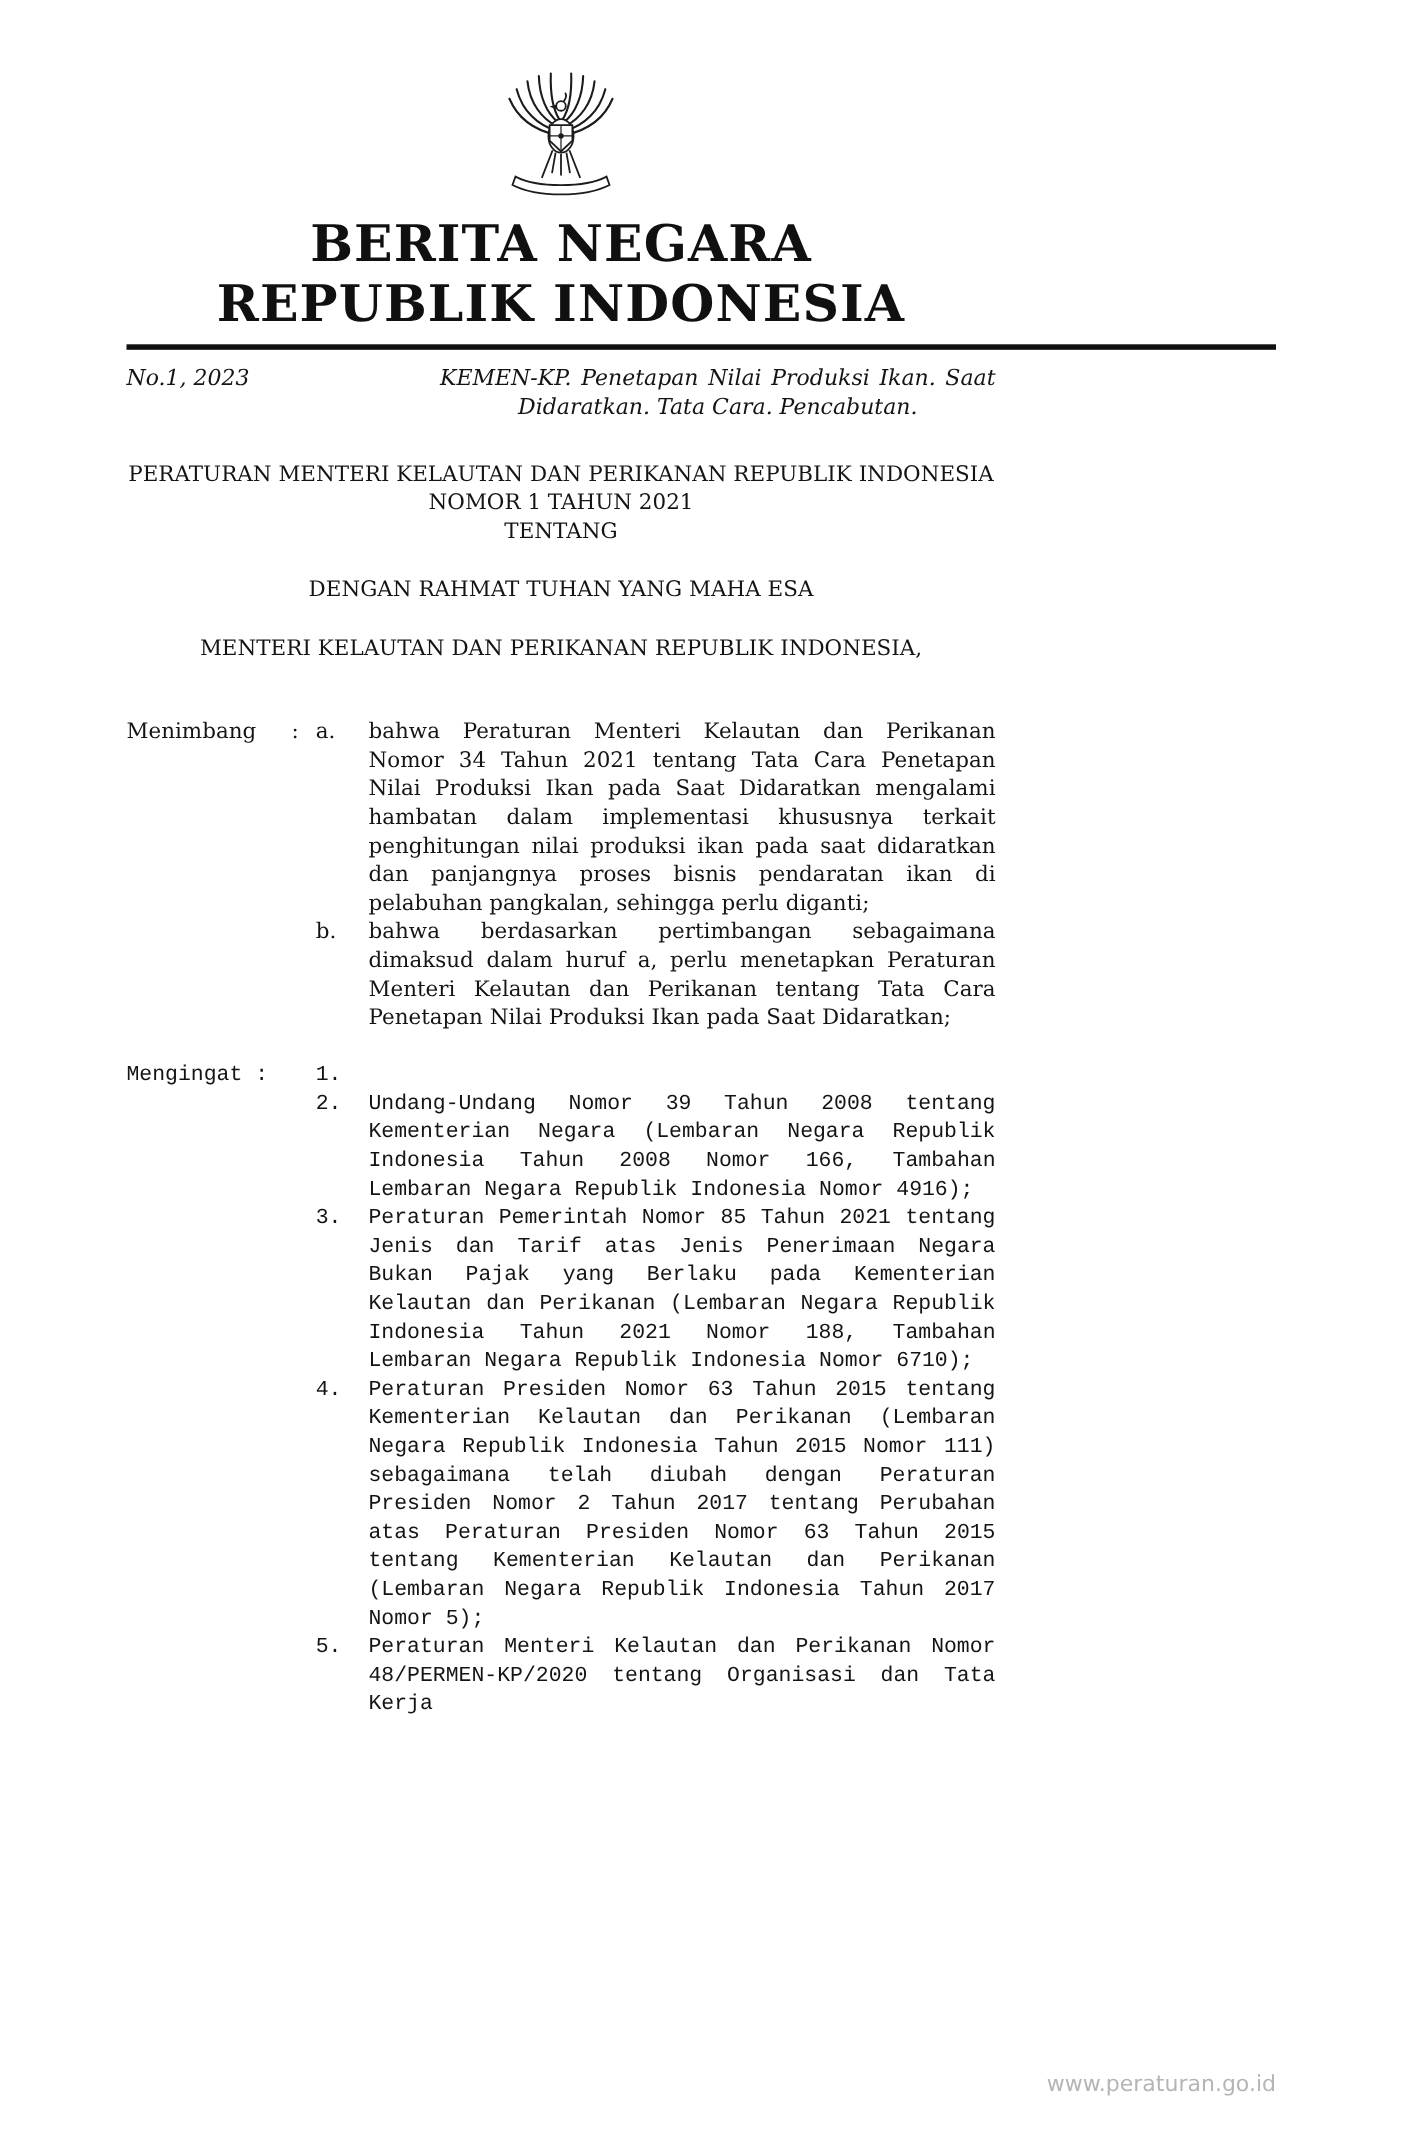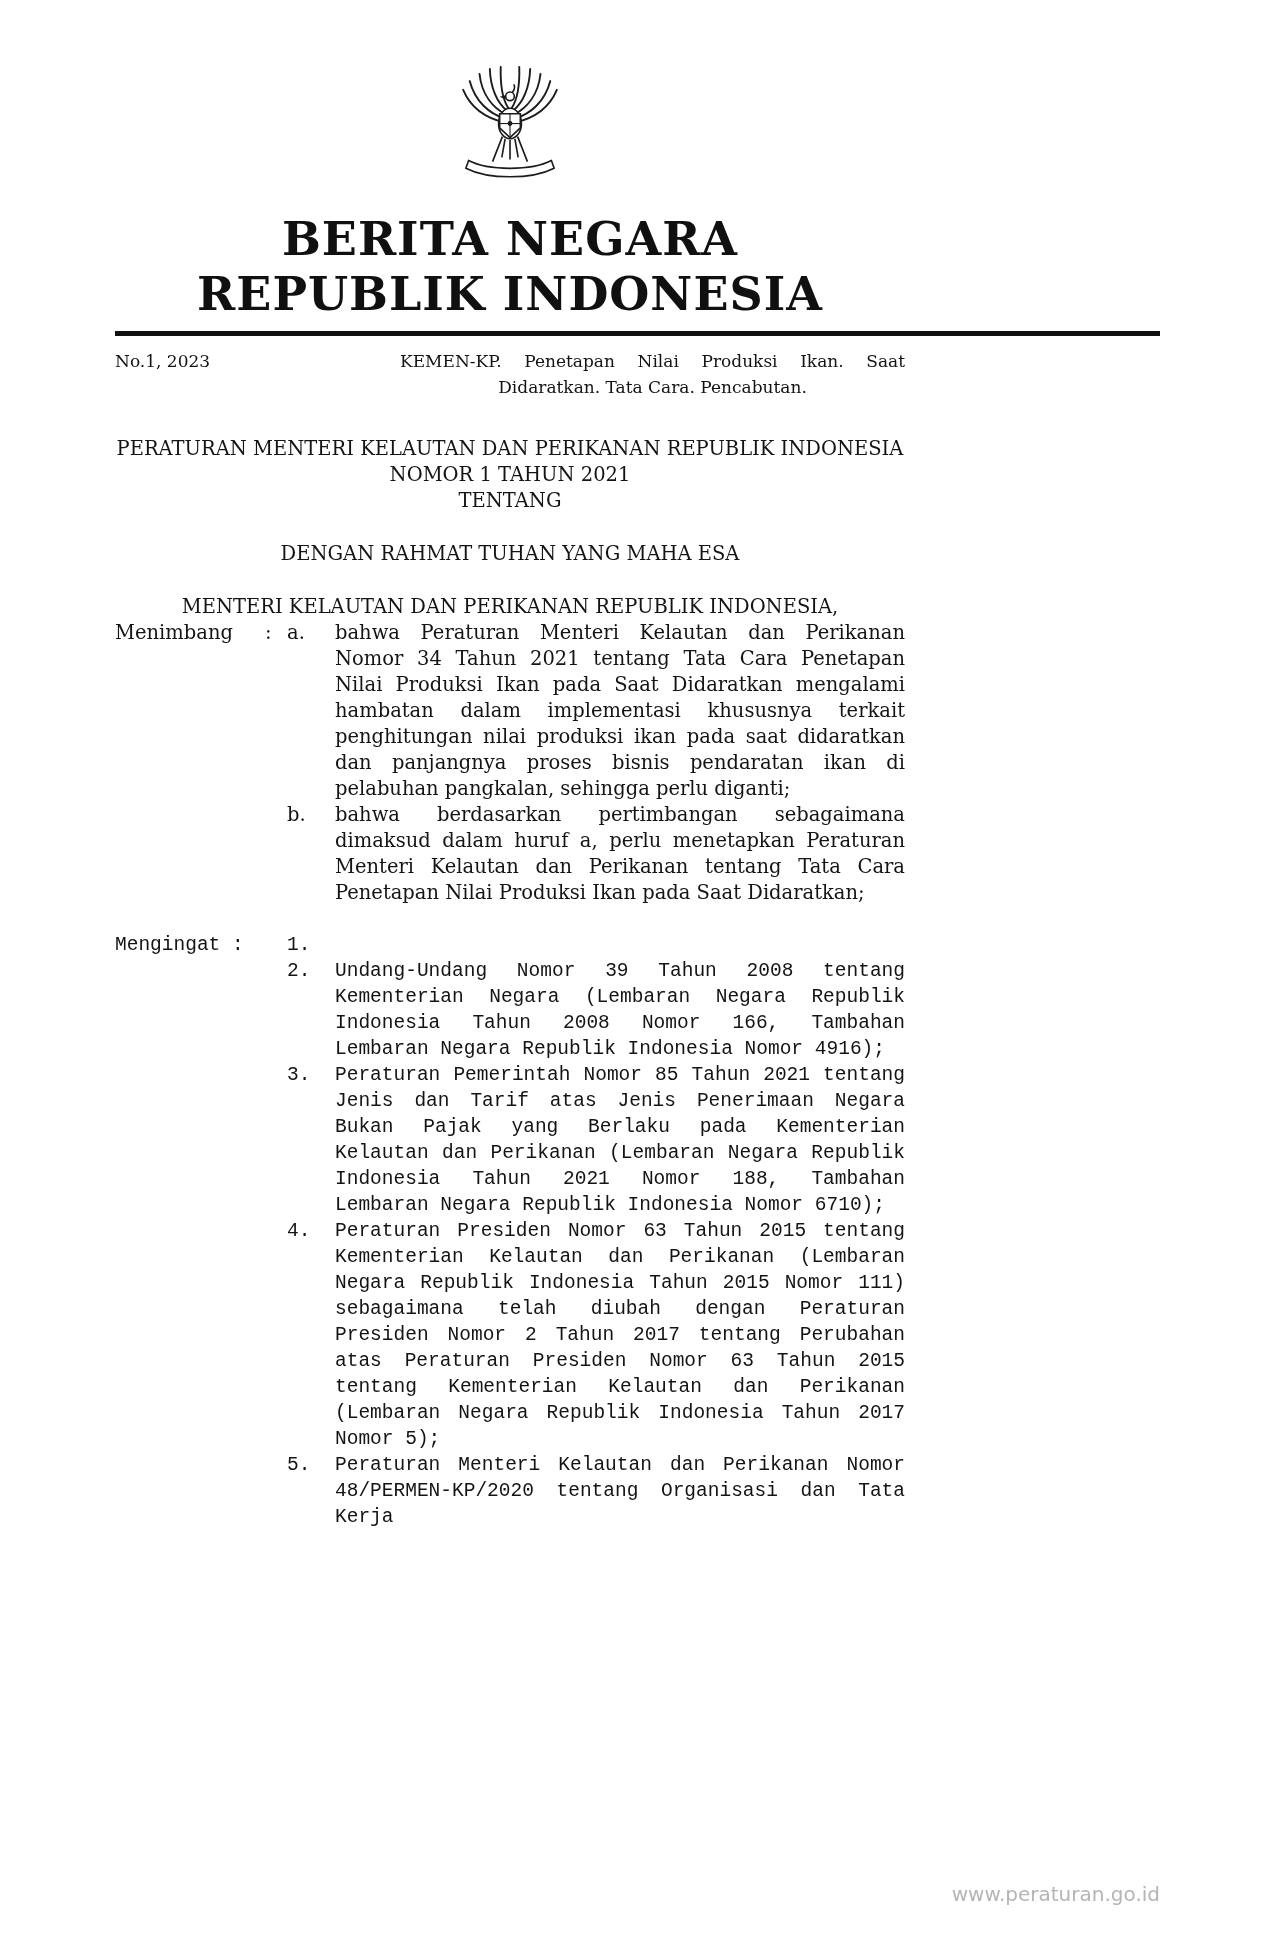--- a/index.html
+++ b/index.html
@@ -11,61 +11,62 @@
     background:#ffffff;
     color:#141414;
     font-family:"DejaVu Serif","Liberation Serif",serif;
     overflow:hidden;
   }
   .col { margin-left:115px; width:790px; }
 
   .emblem-wrap { padding-top:56px; display:flex; justify-content:center; }
 
   .masthead {
-    margin-top:28px;
+    margin-top:10px;
     text-align:center;
     font-weight:bold;
     font-size:46px;
     line-height:55px;
     letter-spacing:1px;
     color:#101010;
   }
 
   .rule {
     margin:9px 0 0 115px;
     width:1045px;
     height:5px;
     background:#101010;
   }
 
   .issue-row {
     margin-top:12px;
     display:flex;
     align-items:flex-start;
-    font-size:17px;
+    font-size:20px;
     line-height:26px;
+    font-style:italic;
   }
   .issue-number { white-space:nowrap; }
   .issue-subject {
     margin-left:auto;
     width:505px;
     text-align:justify;
     text-align-last:center;
   }
 
   .title-block {
     margin-top:36px;
     text-align:center;
     font-size:19.5px;
     line-height:26px;
   }
   .invocation { margin-top:27px; }
   .authority  { margin-top:27px; }
 
-  .clauses { font-size:19.5px; line-height:26px; }
+  .clauses { margin-top:50px; font-size:19.5px; line-height:26px; }
   .clause-grid {
     display:grid;
     grid-template-columns:150px 22px 48px 1fr;
   }
   .clause-grid .text { text-align:justify; }
   .clause-grid .spacer2 { grid-column:1 / 3; }
   .label2 { grid-column:1 / 3; }
   .mengingat { margin-top:26px;font-family:Liberation Mono, monospace; }
 
   .footer {

